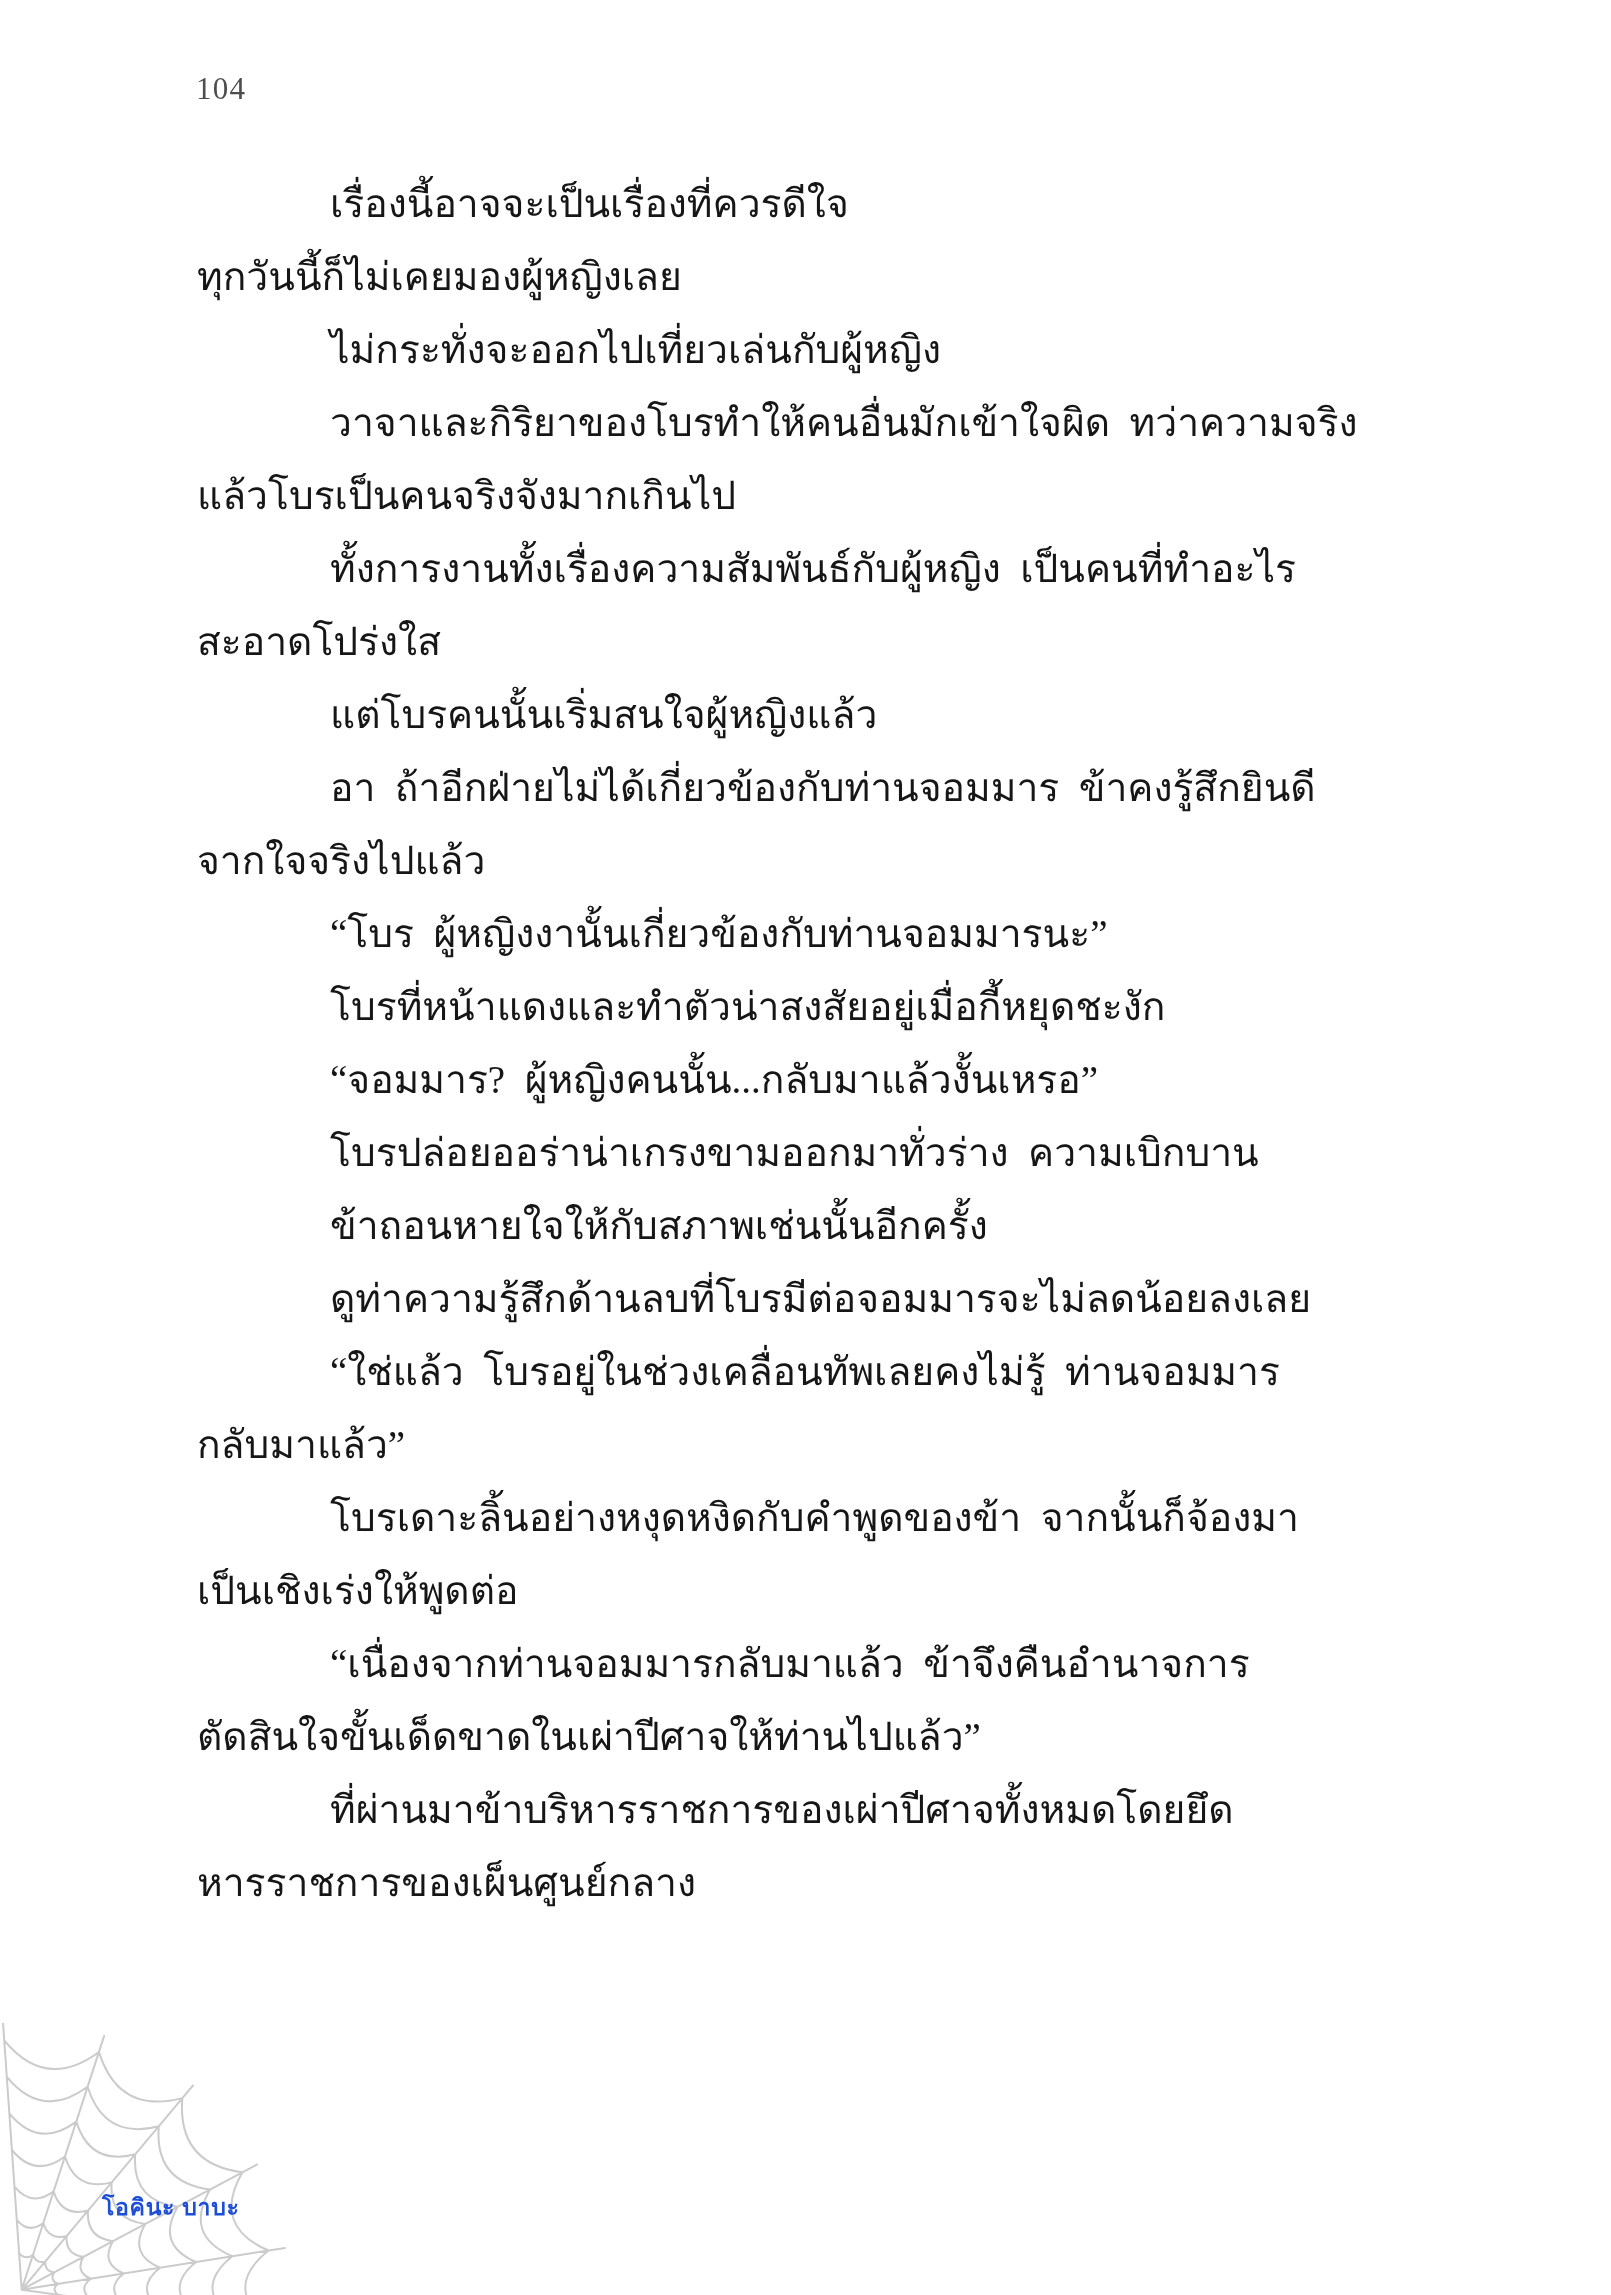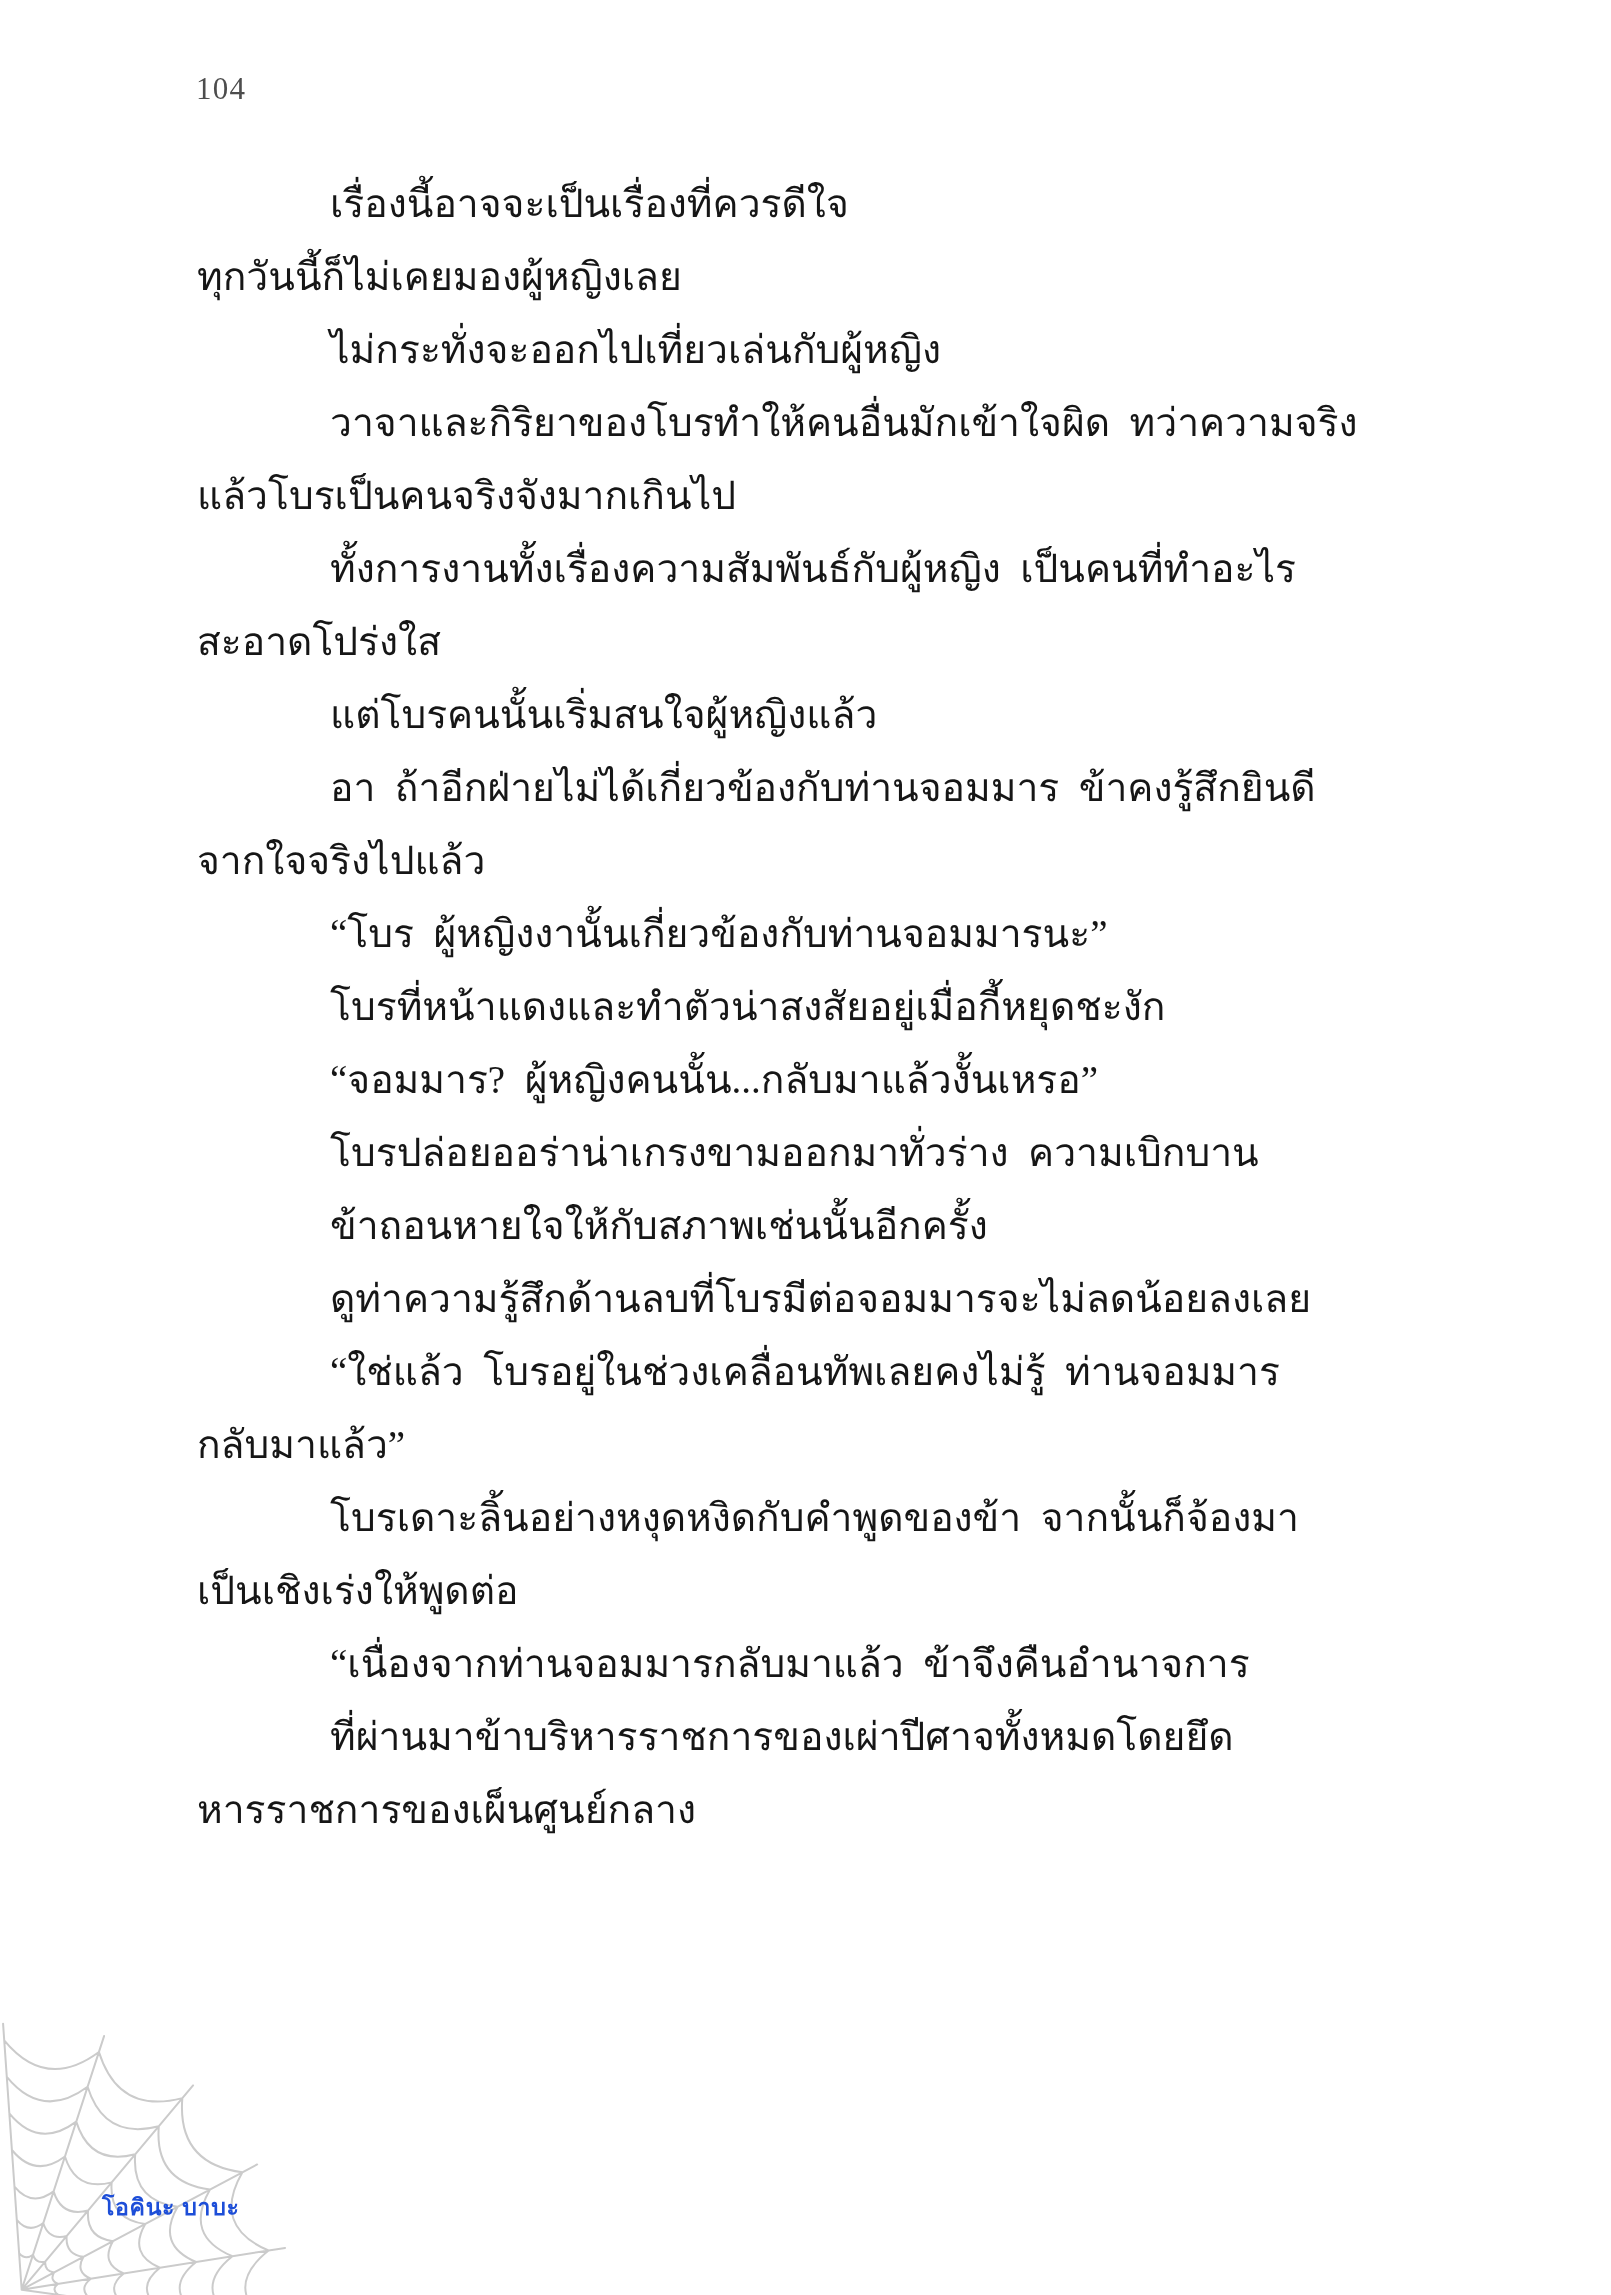--- a/index.html
+++ b/index.html
@@ -84,20 +84,21 @@
       <div class="line indent">โบรที่หน้าแดงและทำตัวน่าสงสัยอยู่เมื่อกี้หยุดชะงัก</div>
       <div class="line indent">“จอมมาร?  ผู้หญิงคนนั้น...กลับมาแล้วงั้นเหรอ”</div>
       <div class="line indent">โบรปล่อยออร่าน่าเกรงขามออกมาทั่วร่าง  ความเบิกบาน</div>
       <div class="line indent">ข้าถอนหายใจให้กับสภาพเช่นนั้นอีกครั้ง</div>
       <div class="line indent">ดูท่าความรู้สึกด้านลบที่โบรมีต่อจอมมารจะไม่ลดน้อยลงเลย</div>
       <div class="line indent">“ใช่แล้ว  โบรอยู่ในช่วงเคลื่อนทัพเลยคงไม่รู้  ท่านจอมมาร</div>
       <div class="line">กลับมาแล้ว”</div>
       <div class="line indent">โบรเดาะลิ้นอย่างหงุดหงิดกับคำพูดของข้า  จากนั้นก็จ้องมา</div>
       <div class="line">เป็นเชิงเร่งให้พูดต่อ</div>
       <div class="line indent">“เนื่องจากท่านจอมมารกลับมาแล้ว  ข้าจึงคืนอำนาจการ</div>
+      <div class="line">ตัดสินใจขั้นเด็ดขาดในเผ่าปีศาจให้ท่านไปแล้ว”</div>
       <div class="line indent">ที่ผ่านมาข้าบริหารราชการของเผ่าปีศาจทั้งหมดโดยยึด</div>
       <div class="line">หารราชการของเผ็นศูนย์กลาง</div>
     </div>
 
   <svg id="web" viewBox="0 0 620 420" xmlns="http://www.w3.org/2000/svg" aria-hidden="true">
     <path id="web-path" fill="none" stroke-width="3" stroke-linecap="round" d="M32,412 L4.1,13.0 M32,412 L155.6,31.6 M32,412 L289.1,105.6 M32,412 L385.2,224.2 M32,412 L427.1,349.4 M32,412 L428.1,467.7 M28.2,357.1 Q37.4,368.3 49.0,359.7 M49.0,359.7 Q53.3,373.5 67.4,369.9 M67.4,369.9 Q66.2,384.3 80.6,386.2 M80.6,386.2 Q73.7,398.0 86.3,403.4 M86.3,403.4 Q76.0,411.6 86.5,419.7 M24.7,307.3 Q42.2,328.6 64.4,312.1 M64.4,312.1 Q72.7,338.5 99.5,331.6 M99.5,331.6 Q97.3,359.1 124.7,362.7 M124.7,362.7 Q111.7,385.3 135.7,395.6 M135.7,395.6 Q116.0,411.3 136.0,426.6 M21.2,257.4 Q47.1,288.9 79.9,264.6 M79.9,264.6 Q92.1,303.5 131.6,293.3 M131.6,293.3 Q128.4,334.0 168.9,339.2 M168.9,339.2 Q149.6,372.7 185.1,387.8 M185.1,387.8 Q156.0,410.9 185.5,433.6 M17.4,202.5 Q52.5,245.3 96.9,212.3 M96.9,212.3 Q113.4,265.1 167.0,251.1 M167.0,251.1 Q162.6,306.3 217.4,313.4 M217.4,313.4 Q191.3,358.7 239.4,379.1 M239.4,379.1 Q200.0,410.5 240.0,441.2 M13.5,147.6 Q57.8,201.6 113.9,160.0 M113.9,160.0 Q134.8,226.6 202.3,209.0 M202.3,209.0 Q196.8,278.6 266.0,287.6 M266.0,287.6 Q233.0,344.7 293.7,370.5 M293.7,370.5 Q244.0,410.1 294.4,448.9 M9.7,92.8 Q63.2,157.9 130.9,107.7 M130.9,107.7 Q156.1,188.1 237.7,166.9 M237.7,166.9 Q230.9,250.9 314.5,261.8 M314.5,261.8 Q274.8,330.8 348.1,361.9 M348.1,361.9 Q288.0,409.8 348.9,456.5 M5.8,37.9 Q68.6,114.2 147.9,55.4 M147.9,55.4 Q177.4,149.6 273.0,124.7 M273.0,124.7 Q265.1,223.2 363.1,235.9 M363.1,235.9 Q316.5,316.8 402.4,353.3 M402.4,353.3 Q332.0,409.4 403.4,464.2 " stroke="#cbcbcb"></path>
   </svg>
 
   <div class="author">โอคินะ บาบะ</div>
 

